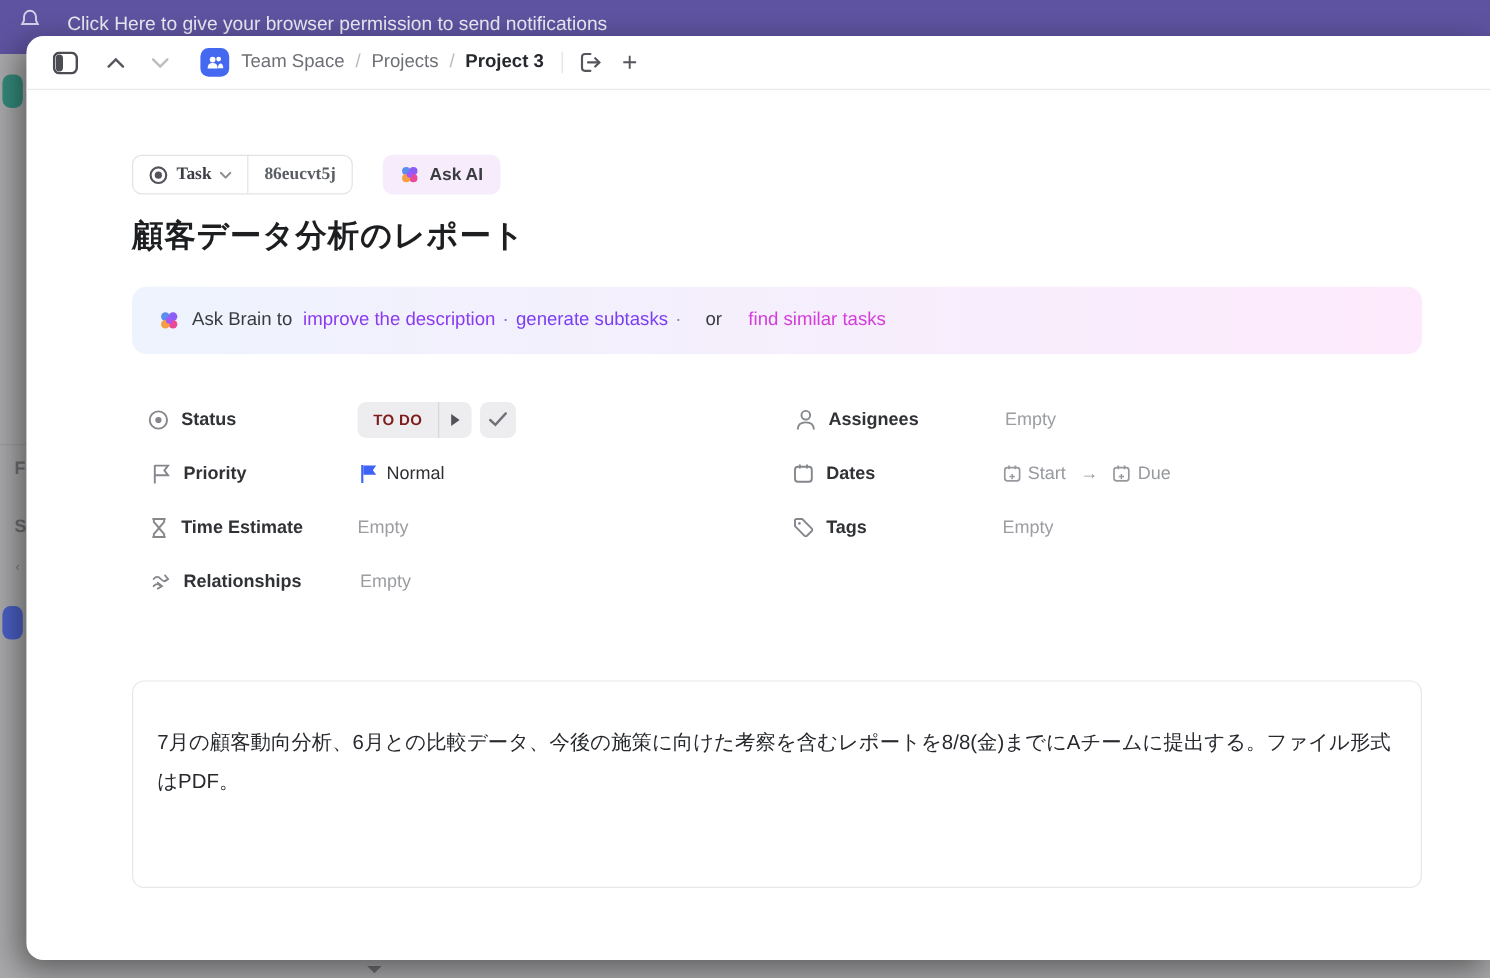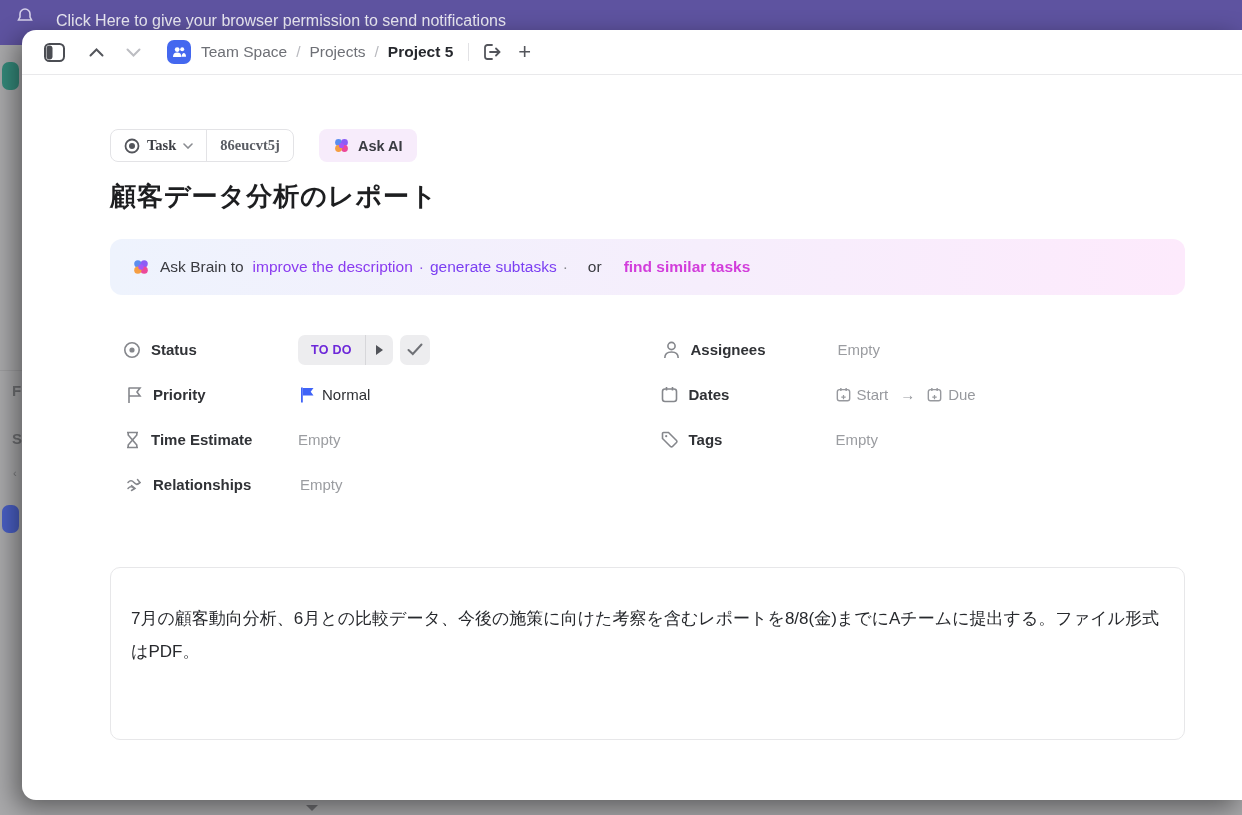--- a/index.html
+++ b/index.html
@@ -54,35 +54,35 @@
   
   .ai-banner { margin-top:25px; height:56px; border-radius:12px; display:flex; align-items:center; padding:0 22px;
     background:linear-gradient(90deg,#eef3fd 0%,#f6eefc 55%,#fdeafc 100%); font-size:15.5px; }
   .ai-banner .prefix { color:#3a3b40; margin:0 5px 0 10px; }
   .ai-link { cursor:pointer; }
   .link-improve { color:#8a3bf0; margin:0 4px; }
   .dot1 { color:#8d55e8; margin:0 2px; }
   .link-subtasks { color:#7b3ff2; margin:0 4px; }
   .dot2 { color:#85868b; margin:0 2px; }
   .or-text { color:#3a3b40; margin:0 18px; }
-  .link-similar { color:#d23ddb; margin-left:4px;font-weight:bold; }
+  .link-similar { color:#d23ddb; margin-left:4px; }
 
   
   .fields { margin-top:32px; display:grid; grid-template-columns:1fr 1fr; }
   .frow { display:flex; align-items:center; height:45px; }
   .frow.left { padding-left:12px; }
   .frow.right { padding-left:14px; }
   .ficon { width:20px; height:20px; color:#85878c; margin-right:9px; display:flex; align-items:center; justify-content:center; flex-shrink:0; }
   .flabel { width:147px; font-size:15px; font-weight:700; color:#303236; flex-shrink:0; }
   .fvalue { display:flex; align-items:center; font-size:15px; }
   .empty-val { color:#9b9da1; cursor:pointer; }
 
   .status-group { display:flex; align-items:center; }
   .status-pill { display:flex; align-items:stretch; height:30px; background:#ededef; border-radius:7px; overflow:hidden; cursor:pointer; }
-  .status-name { display:flex; align-items:center; padding:0 13px; font-size:12.5px; font-weight:700; color:#6d28d9; letter-spacing:.3px; }
+  .status-name { display:flex; align-items:center; padding:0 13px; font-size:12.5px; font-weight:700; color:#7f1d1d; letter-spacing:.3px; }
   .status-sep { width:1px; background:#d7d7da; }
   .status-next { display:flex; align-items:center; padding:0 10px; }
   .tri-right { width:0; height:0; border-top:5px solid transparent; border-bottom:5px solid transparent; border-left:7px solid #515359; }
   .done-btn { margin-left:7px; width:30px; height:30px; background:#ededef; border:none; border-radius:7px;
     display:flex; align-items:center; justify-content:center; color:#6f7176; cursor:pointer; }
 
   .dates-val { color:#97999e; gap:6px; cursor:pointer; }
   .dates-val .arrow { margin:0 6px; color:#97999e; }
   .cal-ic { color:#97999e; display:inline-flex; }
 
@@ -143,21 +143,21 @@
           <circle cx="10.2" cy="3.2" r="2"></circle>
           <path d="M1 11 q0 -4.4 4.2 -4.4 q4.2 0 4.2 4.4 z"></path>
           <path d="M9.6 10.8 q.2 -3.4 2 -3.8 q2.4 0 2.4 3.8 z"></path>
         </svg>
     </span>
     <nav class="breadcrumb">
       <span>Team Space</span>
       <span class="sep">/</span>
       <span>Projects</span>
       <span class="sep">/</span>
-      <span class="current">Project 5</span>
+      <span class="current">Project 3</span>
     </nav>
     <span class="hdr-divider"></span>
     <span class="hicon export-icon">
       <svg width="20" height="18" viewBox="0 0 20 18" fill="none" stroke="currentColor" stroke-width="1.8" stroke-linecap="round">
         <path d="M10 2 h-4.5 a2.5 2.5 0 0 0 -2.5 2.5 v9 a2.5 2.5 0 0 0 2.5 2.5 h4.5"></path>
         <path d="M8 9 h9"></path>
           <path d="M14 5.5 L17.5 9 L14 12.5"></path>
       </svg>
     </span>
     <span class="hicon plus-icon">+</span>

